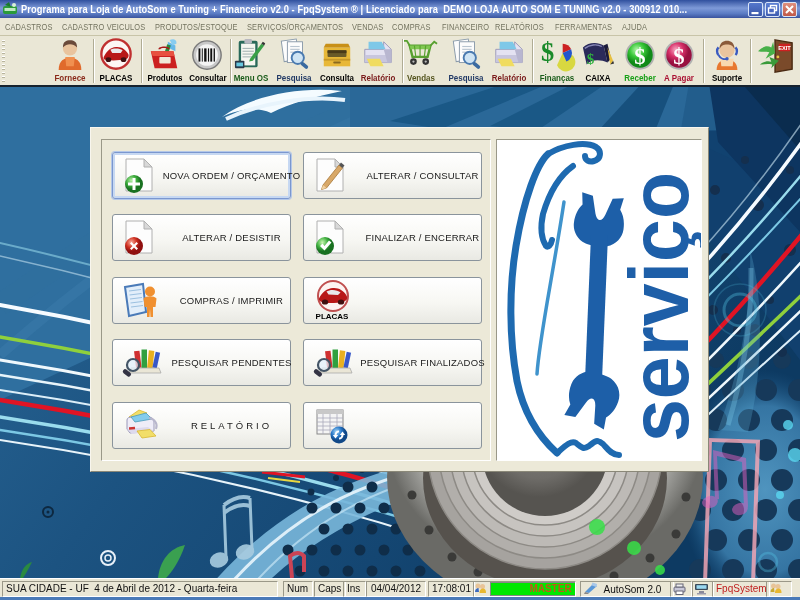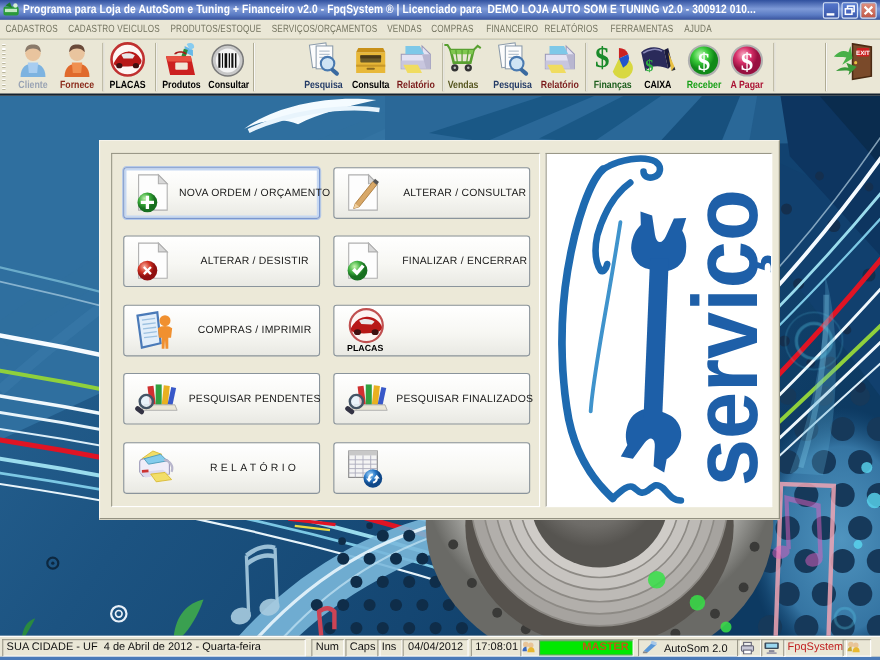--- a/index.html
+++ b/index.html
@@ -487,29 +487,20 @@
 </div>
 <div id="toolbar">
 <div style="position:absolute;left:2px;top:4px;width:3px;height:42px;background:repeating-linear-gradient(#fff 0,#fff 1px,#b8b49c 1px,#b8b49c 2px,transparent 2px,transparent 4px)"></div>
 <div class="tsep" style="left:93px"></div>
     <div class="tsep" style="left:141px"></div>
     <div class="tsep" style="left:230px"></div>
     <div class="tsep" style="left:402px"></div>
     <div class="tsep" style="left:532px"></div>
     <div class="tsep" style="left:703px"></div>
     <div class="tsep" style="left:750px"></div>
-<div class="tbtn" style="left:9px">
-      <svg width="34" height="34" viewBox="0 0 36 36">
-        <path d="M6 34 C6 24 12 21 18 21 C24 21 30 24 30 34 Z" fill="#7db3e0"></path>
-        <path d="M13 20 L23 20 L22 30 L14 30 Z" fill="#a8cdf0"></path>
-        <circle cx="18" cy="11" r="7.5" fill="#e9c49e"></circle>
-        <path d="M10.5 10 C10.5 4 14 2.5 18 2.5 C22 2.5 25.5 4 25.5 10 C23 7.5 21 6.5 18 6.5 C15 6.5 13 7.5 10.5 10 Z" fill="#8a7a6a"></path>
-      </svg>
-      <div class="lbl" style="color:#9aa4b4">Cliente</div>
-    </div>
 <div class="tbtn" style="left:49px">
       <svg width="34" height="34" viewBox="0 0 36 36">
         <path d="M6 34 C6 24 12 21 18 21 C24 21 30 24 30 34 Z" fill="#e06a2c"></path>
         <path d="M13 20 L23 20 L22 30 L14 30 Z" fill="#f09050"></path>
         <circle cx="18" cy="11" r="7.5" fill="#e9c49e"></circle>
         <path d="M10.5 10 C10.5 4 14 2.5 18 2.5 C22 2.5 25.5 4 25.5 10 C23 7.5 21 6.5 18 6.5 C15 6.5 13 7.5 10.5 10 Z" fill="#6a4a3a"></path>
       </svg>
       <div class="lbl" style="color:#8a2a1a">Fornece</div>
     </div>
 <div class="tbtn" style="left:95px;width:42px">
@@ -541,20 +532,38 @@
         <g fill="#111">
           <rect x="9" y="11" width="2" height="14"></rect>
           <rect x="12.5" y="11" width="1" height="14"></rect>
           <rect x="15" y="11" width="2.5" height="14"></rect>
           <rect x="19" y="11" width="1.2" height="14"></rect>
           <rect x="21.5" y="11" width="2" height="14"></rect>
           <rect x="25" y="11" width="1.4" height="14"></rect>
         </g>
       </svg>
       <div class="lbl" style="color:#000">Consultar</div>
+    </div>
+<div class="tbtn" style="left:230px">
+      <svg width="36" height="34" viewBox="0 0 38 36">
+        <rect x="6" y="3" width="20" height="28" rx="2" fill="#2a6a5a"></rect>
+        <rect x="8.5" y="6" width="15" height="23" fill="#f6f6f0"></rect>
+        <rect x="12" y="1" width="8" height="5" rx="1.5" fill="#b8b8c0"></rect>
+        <g stroke="#9aa" stroke-width="1">
+          <line x1="10" y1="11" x2="22" y2="11"></line>
+          <line x1="10" y1="14" x2="22" y2="14"></line>
+          <line x1="10" y1="17" x2="22" y2="17"></line>
+          <line x1="10" y1="20" x2="22" y2="20"></line>
+        </g>
+        <path d="M18 22 L30 6 L33 8 L21 24 L17 25 Z" fill="#3aa048"></path>
+        <path d="M30 6 L33 8 L34 5.5 L31.5 4 Z" fill="#333"></path>
+        <rect x="2" y="24" width="10" height="8" rx="1" fill="#2a3a4a"></rect>
+        <rect x="3.5" y="26" width="7" height="4" fill="#68c8e0"></rect>
+      </svg>
+      <div class="lbl" style="color:#1a5c1a">Menu OS</div>
     </div>
 <div class="tbtn" style="left:273px">
       <svg width="36" height="34" viewBox="0 0 38 36">
         <rect x="7" y="2" width="16" height="22" fill="#fcfcfc" stroke="#8a9aaa" stroke-width="1" transform="rotate(-8 15 13)"></rect>
         <rect x="12" y="4" width="16" height="22" fill="#fcfcfc" stroke="#8a9aaa" stroke-width="1"></rect>
         <g stroke="#b8c4d0" stroke-width="1.2">
           <line x1="15" y1="9" x2="25" y2="9"></line>
           <line x1="15" y1="12" x2="25" y2="12"></line>
           <line x1="15" y1="15" x2="25" y2="15"></line>
         </g>
@@ -666,20 +675,33 @@
         <defs>
           <radialGradient id="gpnk" cx="0.38" cy="0.3">
             <stop offset="0" stop-color="#f8b0c8"></stop>
             <stop offset="0.55" stop-color="#d8306a"></stop>
             <stop offset="1" stop-color="#981040"></stop>
           </radialGradient>
         </defs>
         <text x="18" y="27" font-family="Liberation Serif,serif" font-size="24" font-weight="bold" fill="#fff" text-anchor="middle">$</text>
       </svg>
       <div class="lbl" style="color:#aa1133">A Pagar</div>
+    </div>
+<div class="tbtn" style="left:706px">
+      <svg width="36" height="34" viewBox="0 0 38 36">
+        <path d="M8 34 C8 26 13 23 19 23 C25 23 30 26 30 34 Z" fill="#e87830"></path>
+        <path d="M12 22 L26 22 L25 30 L13 30 Z" fill="#f8d8b0"></path>
+        <circle cx="19" cy="13" r="8" fill="#e9c49e"></circle>
+        <path d="M11 12 C11 5 15 3 19 3 C23 3 27 5 27 12 C25 8 23 7 19 7 C15 7 13 8 11 12 Z" fill="#8a5a3a"></path>
+        <path d="M10 10 C8 12 8 16 10 18" stroke="#3a5ac0" stroke-width="2.5" fill="none"></path>
+        <path d="M28 10 C30 12 30 16 28 18" stroke="#3a5ac0" stroke-width="2.5" fill="none"></path>
+        <path d="M10 18 C12 22 16 23 19 22" stroke="#3a5ac0" stroke-width="2" fill="none"></path>
+        <circle cx="19" cy="22" r="1.8" fill="#3a5ac0"></circle>
+      </svg>
+      <div class="lbl" style="color:#000">Suporte</div>
     </div>
 <div class="tbtn" style="left:753px;width:46px">
       <svg width="42" height="36" viewBox="0 0 42 38">
         <path d="M20 2 L38 5 L38 33 L20 36 Z" fill="#7a4a2a" stroke="#4a2a12" stroke-width="1.5"></path>
         <rect x="24" y="6" width="12" height="8" rx="1" fill="#cc2020"></rect>
         <text x="30" y="12.5" font-size="6" font-weight="bold" fill="#fff" text-anchor="middle" font-family="Liberation Sans,sans-serif">EXIT</text>
         <circle cx="23" cy="20" r="1.5" fill="#e8c040"></circle>
         <path d="M2 14 C8 8 12 8 16 10 L18 4 L20 16 L10 22 L14 15 C10 14 6 15 2 14 Z" fill="#48b048"></path>
         <path d="M4 28 C9 24 13 24 16 25 L14 20 L24 24 L16 32 L17 28 C12 27 8 28 4 28 Z" fill="#3a9a3a"></path>
       </svg>

